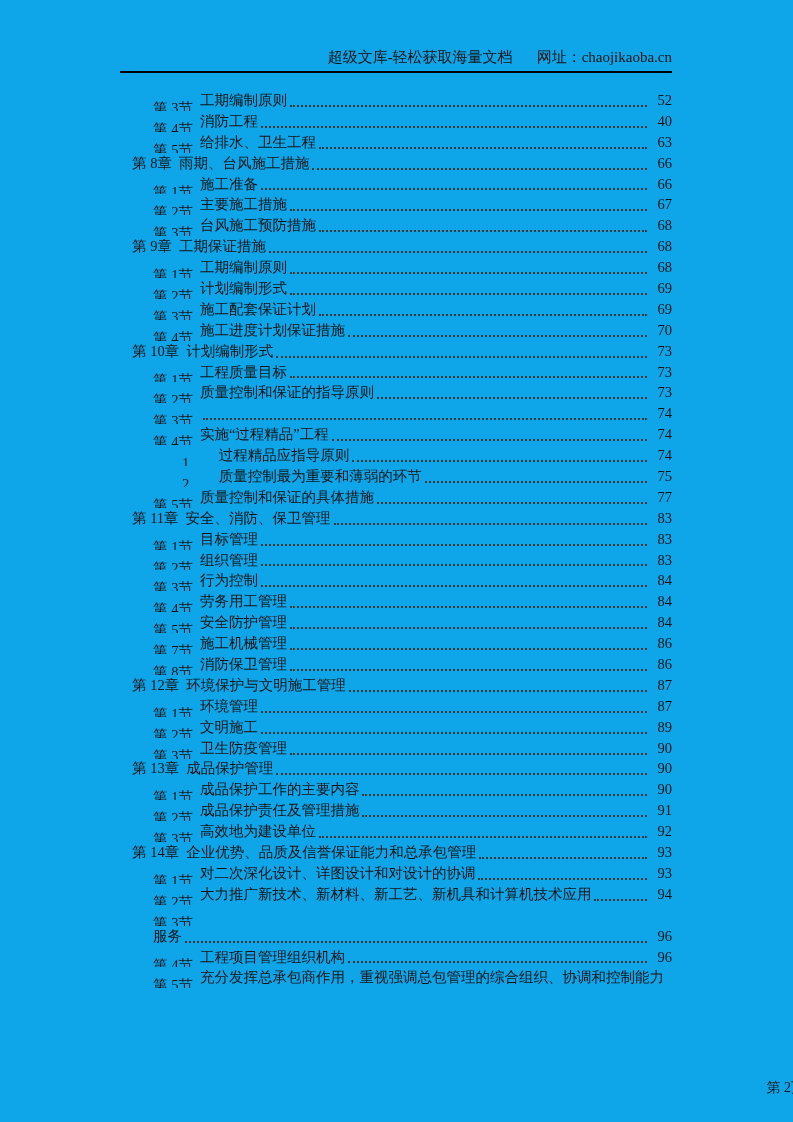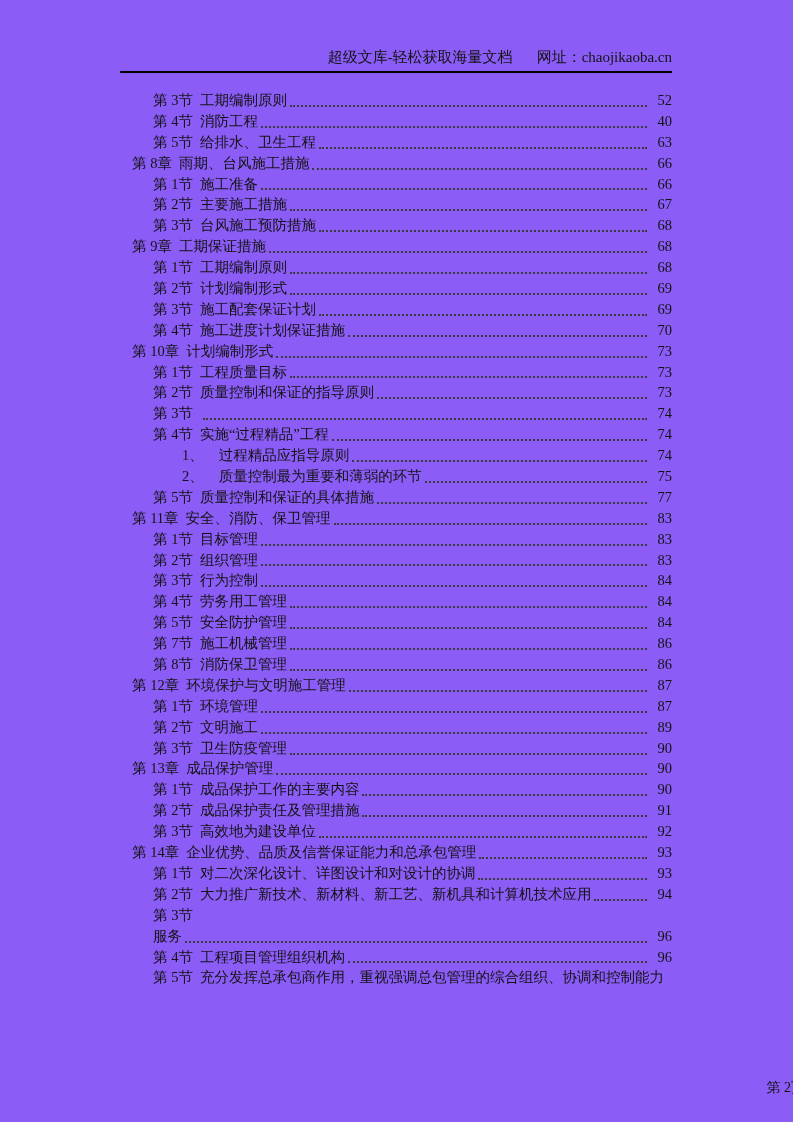--- a/index.html
+++ b/index.html
@@ -1,19 +1,19 @@
 <!DOCTYPE html>
 <html><head>
 <meta charset="utf-8">
 <style>
   html,body{margin:0;padding:0;background:#ffffff;}
   .page{
     position:relative;
     width:793px;height:1122px;
-    background:#8b5cf6;
+    background:#0ea5e9;
     font-family:"Liberation Serif","DejaVu Serif",serif;
     color:#131313;
     overflow:hidden;
   }
   
   .header{
     position:absolute;top:49px;right:121px;
     font-size:15px;line-height:17px;white-space:nowrap;
   }
   .header .site{margin-left:24px;}
@@ -27,21 +27,21 @@
   }
   .row{
     display:flex;
     height:20.9px;line-height:20.9px;
     font-size:14.5px;
     white-space:nowrap;overflow:hidden;
   }
   .lvl0{padding-left:0;align-items:flex-end;}
   .lvl1{padding-left:21px;}
   .lvl2{padding-left:50px;}
-  .num{margin-right:7px;white-space:pre;}
+  .num{margin-right:7px;white-space:pre;margin-top:8px;}
   .lvl2 .num{margin-right:15px;}
   .leader{flex:1;position:relative;min-width:8px;}
   .leader::after{
     content:"";position:absolute;left:3px;right:2px;bottom:4px;
     border-bottom:2px dotted #3a3a3a;
   }
   .pg{padding-left:5px;min-width:18px;text-align:right;}
   
   .footer{
     position:absolute;top:1040px;left:12px;width:100%;

